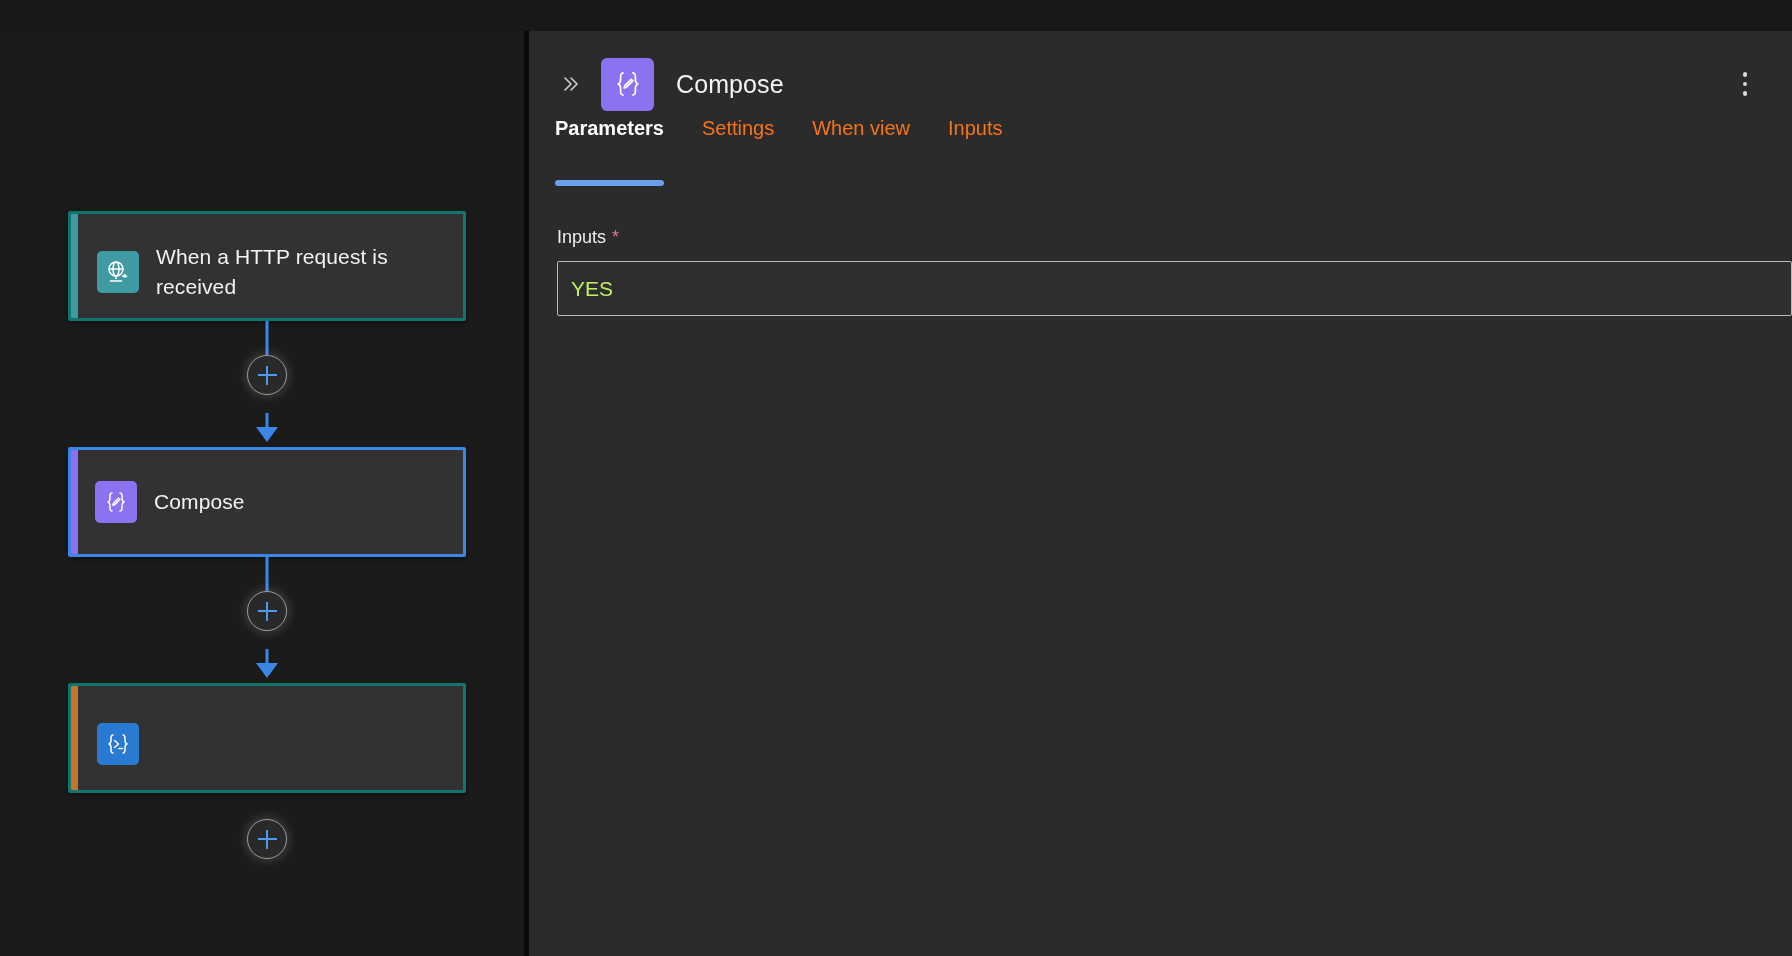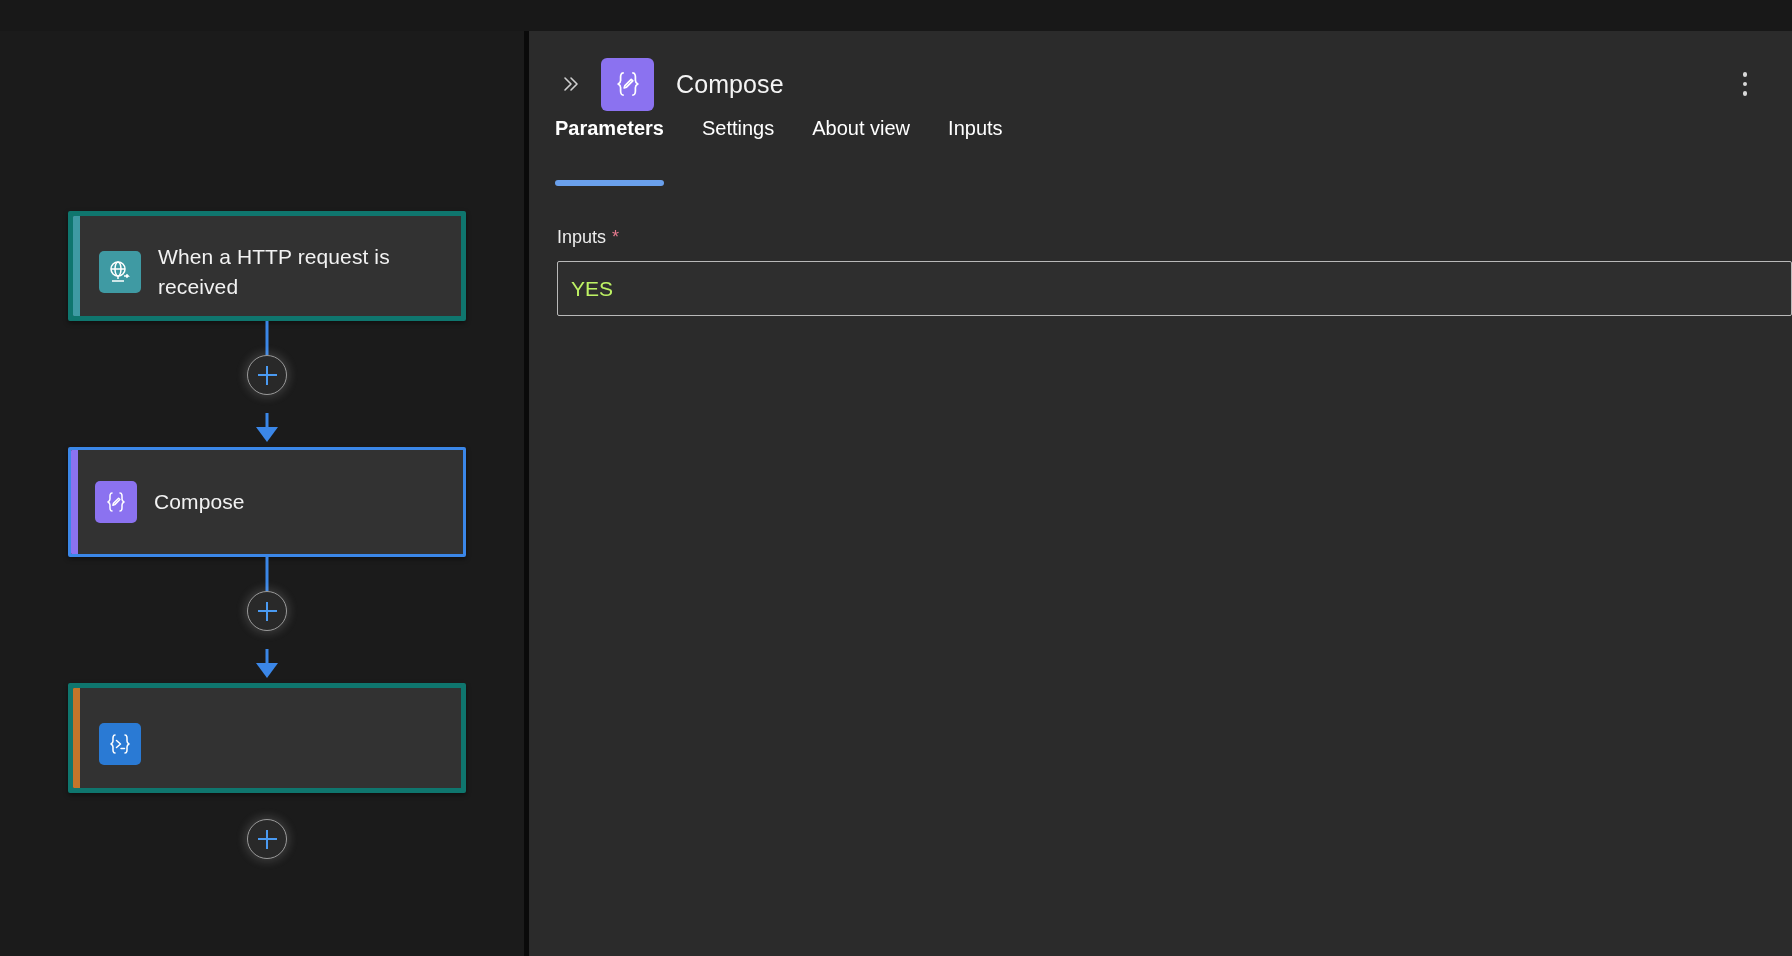--- a/index.html
+++ b/index.html
@@ -47,21 +47,21 @@
     top: 180px;
     width: 400px;
   }
 
   
   .node {
     position: relative;
     width: 398px;
     min-height: 110px;
     background: #323232;
-    border: 5px solid #0f766e;
+    border: 3px solid #0f766e;
     border-radius: 2px;
     display: flex;
     align-items: center;
     padding: 24px 18px 12px 26px;
     box-shadow: 0 2px 5px rgba(0,0,0,0.45);
   }
   .node.selected {
     border: 3px solid #3b87e8;
     padding: 10px 16px 10px 24px;
   }
@@ -213,21 +213,21 @@
     padding: 0 26px;
     height: 74px;
     flex: 0 0 74px;
     gap: 0;
   }
   .tab {
     position: relative;
     padding: 0 19px 16px 19px;
     font-size: 20px;
     line-height: 26px;
-    color: #ffffff;
+    color: #f97316;
     cursor: pointer;
     white-space: nowrap;
   }
   .tab:first-child { padding-left: 0; }
   .tab.active {
     color: #ffffff;
     font-weight: bold;
   }
   .tab.active::after {
     content: "";
@@ -368,21 +368,21 @@
         <div class="kebab">
           <span></span>
           <span></span>
           <span></span>
         </div>
       </div>
 
       <div class="tabs">
         <div class="tab active">Parameters</div>
         <div class="tab">Settings</div>
-        <div class="tab">About view</div>
+        <div class="tab">When view</div>
         <div class="tab">Inputs</div>
       </div>
 
       <div class="panel-body">
         <div class="field-label">
           <span>Inputs</span>
           <span class="req-star">*</span>
         </div>
         <div class="input-box">
           <span class="input-value">YES</span>

